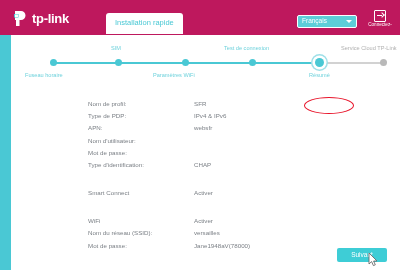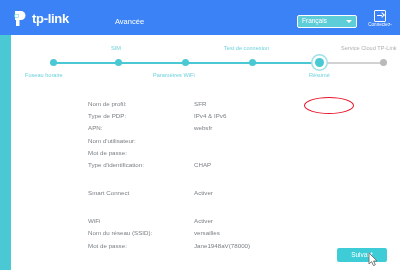--- a/index.html
+++ b/index.html
@@ -31,21 +31,21 @@
     background: #4ac8d4;
   }
 
   
   .header-band {
     position: absolute;
     left: 0;
     top: 0;
     width: 400px;
     height: 35px;
-    background: #3b82f6;
+    background: #be185d;
   }
 
   
   .logo {
     position: absolute;
     left: 14px;
     top: 10px;
     display: flex;
     align-items: center;
     gap: 3px;
@@ -305,21 +305,21 @@
         <svg width="15" height="17" viewBox="0 0 30 34" xmlns="http://www.w3.org/2000/svg">
           <path d="M2 2 h12 a9 9 0 0 1 0 18 h-3 v12 h-7 v-12 h-2 z" fill="#ffffff"></path>
           <rect x="0" y="8" width="9" height="7" fill="#4ac8d4"></rect>
           <rect x="2" y="9" width="6" height="5" fill="#ffffff"></rect>
         </svg>
       </div>
       <div class="logo-text">tp-link</div>
     </div>
 
     <div class="tabs">
-      <div class="tab">Avancée</div>
+      <div class="tab active">Installation rapide</div>
     </div>
 
     <div class="lang-select">
       <span class="lang-label">Français</span>
       <span class="caret"></span>
     </div>
 
     <div class="login-btn">
       <div class="login-icon"></div>
       <div class="login-text">Connectez-</div>

